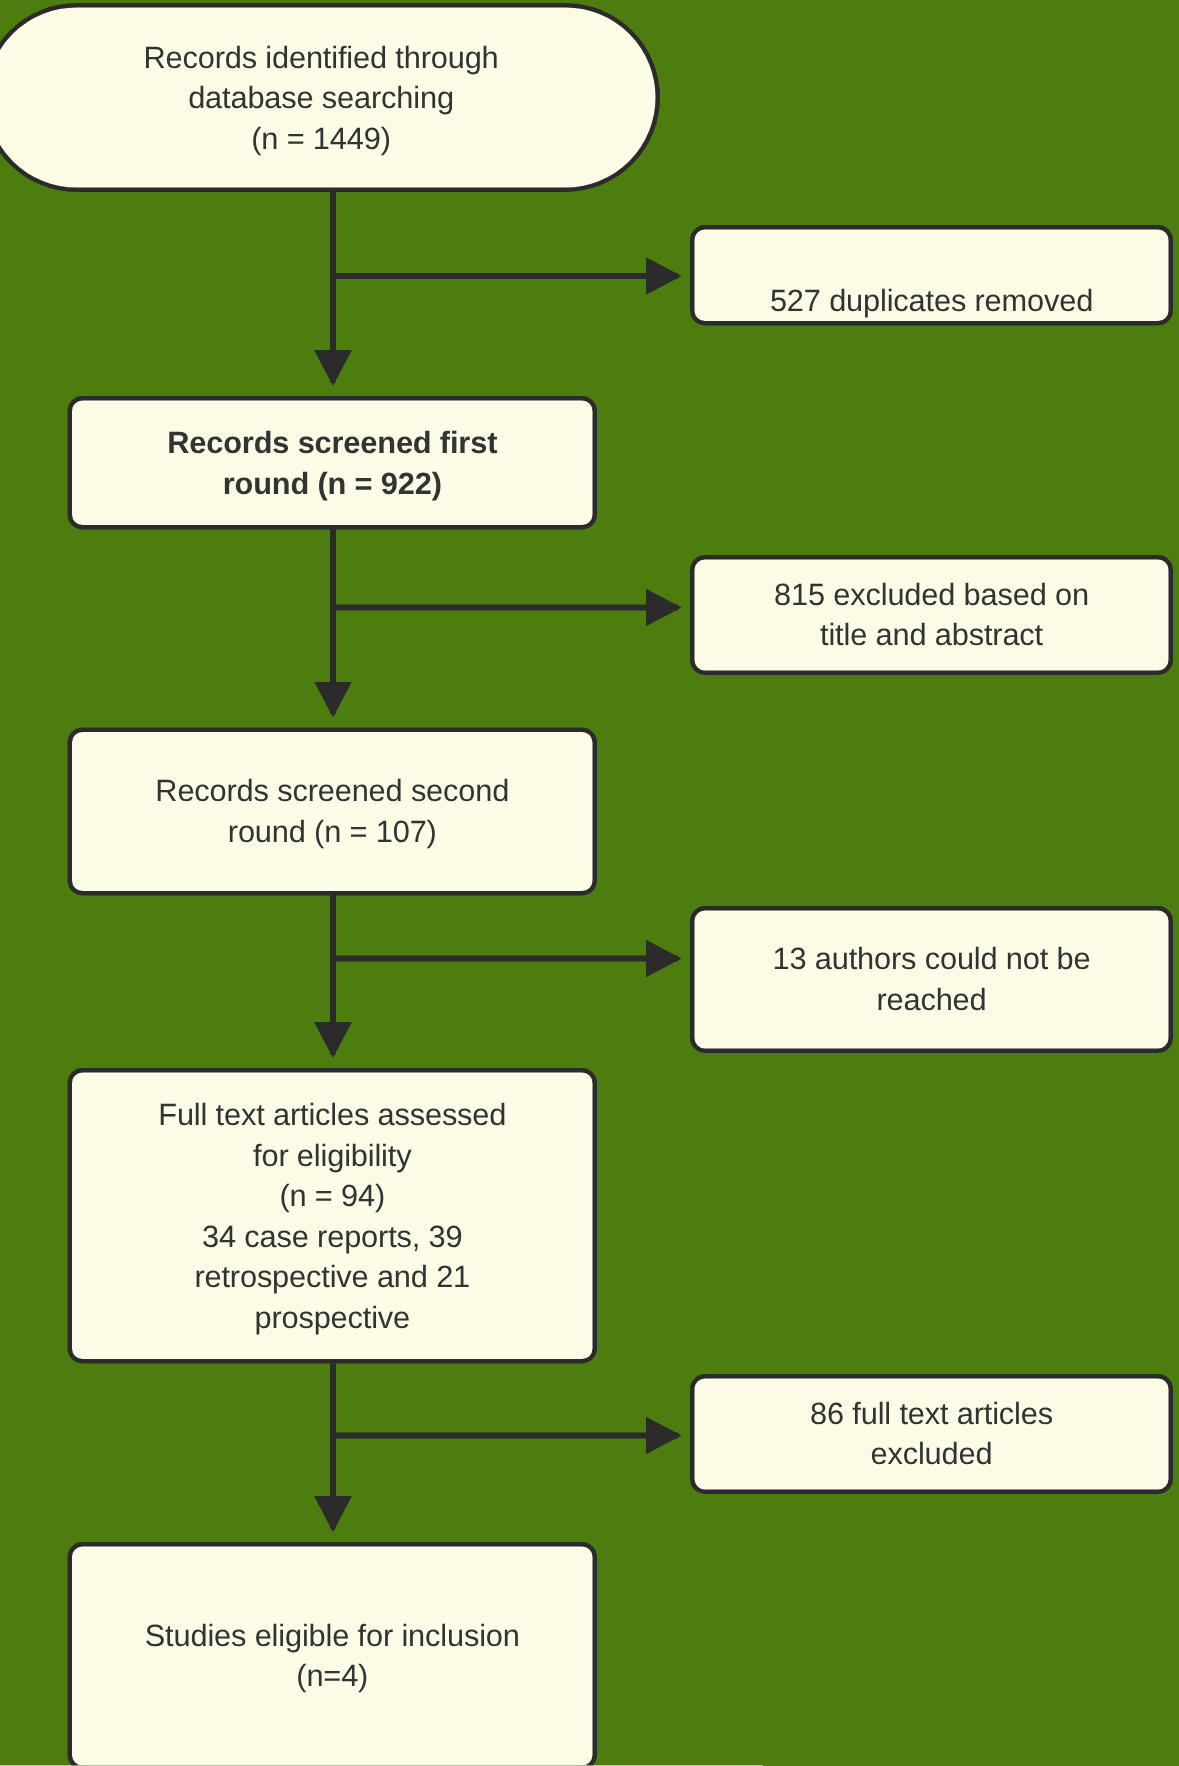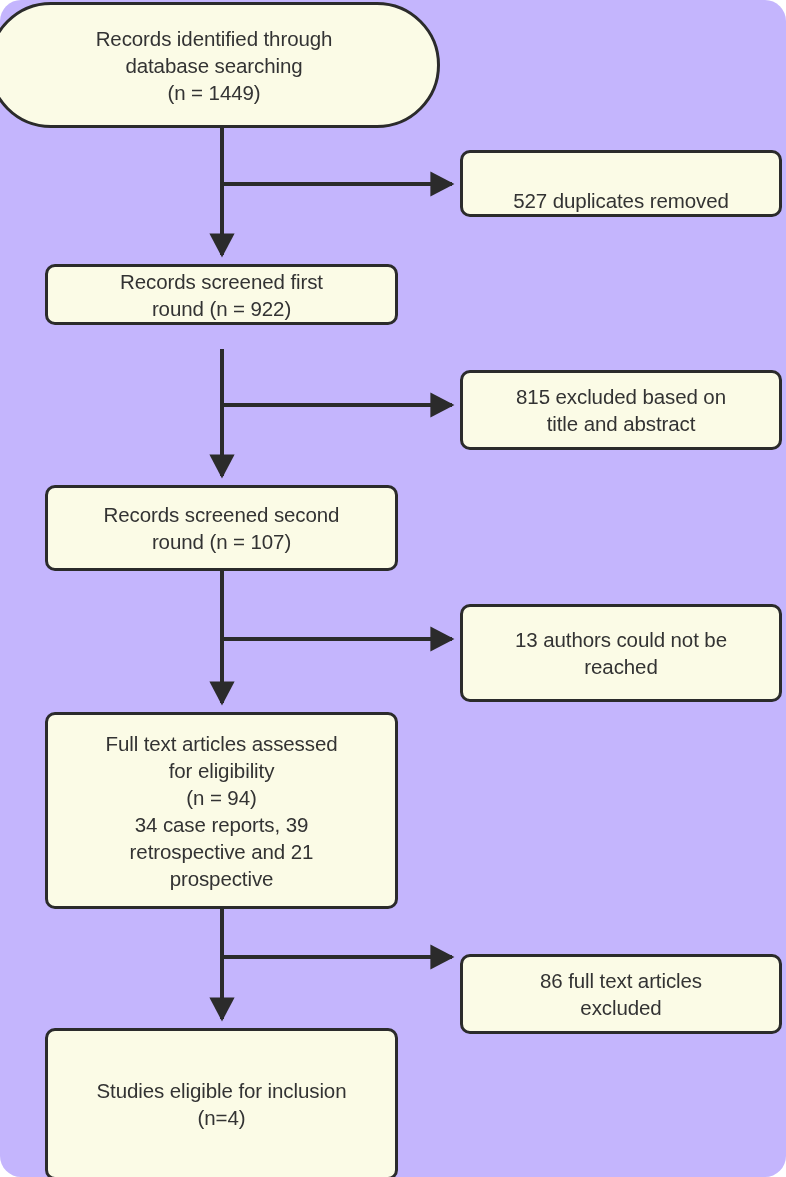--- a/index.html
+++ b/index.html
@@ -5,24 +5,23 @@
 <style>
   html, body {
     margin: 0;
     padding: 0;
     background: #ffffff;
   }
   #diagram-root {
     position: relative;
     width: 786px;
     height: 1177px;
-    background: #c4b5fd;
+    background: #4d7c0f;
     overflow: hidden;
     font-family: "Liberation Sans", sans-serif;
-    border-radius: 21px;
   }
   #svg-layer {
     position: absolute;
     left: 0;
     top: 0;
     width: 786px;
     height: 1177px;
   }
   .node {
     position: absolute;
@@ -59,29 +58,29 @@
     border-radius: 10px;
   }
   
   #node-identified {
     left: -12px;
     top: 2px;
     width: 452px;
     height: 126px;
     border-radius: 64px;
   }
-  #node-screen-first  { top: 264px;  height: 61px; }
-  #node-screen-second { top: 485px;  height: 86px; }
+  #node-screen-first  { top: 264px;  height: 89px; font-weight: bold; }
+  #node-screen-second { top: 485px;  height: 112px; }
   #node-fulltext      { top: 712px;  height: 197px; }
   #node-eligible      { top: 1028px; height: 152px; }
 
   #node-duplicates { top: 150px;  height: 67px; align-items: flex-end; }
   #node-excluded   { top: 370px;  height: 80px; }
   #node-authors    { top: 604px;  height: 98px; }
-  #node-ftexcluded { top: 954px;  height: 80px; }
+  #node-ftexcluded { top: 916px;  height: 80px; }
 </style>
 </head>
 <body>
 
 <div id="diagram-root">
 
   <svg id="svg-layer" viewBox="0 0 786 1177" width="786" height="1177" aria-hidden="true">
     <defs>
       <marker id="arrowhead" markerWidth="7" markerHeight="7" refX="5.4" refY="3.5" orient="auto" markerUnits="strokeWidth">
         <path d="M0,0.35 L6,3.5 L0,6.65 z" fill="#2b2b2b"></path>

